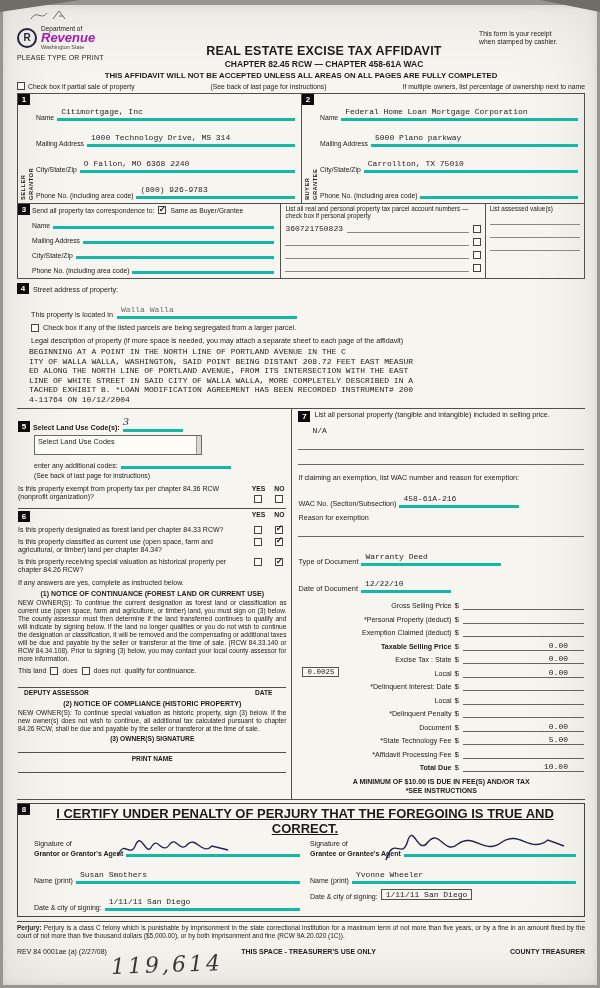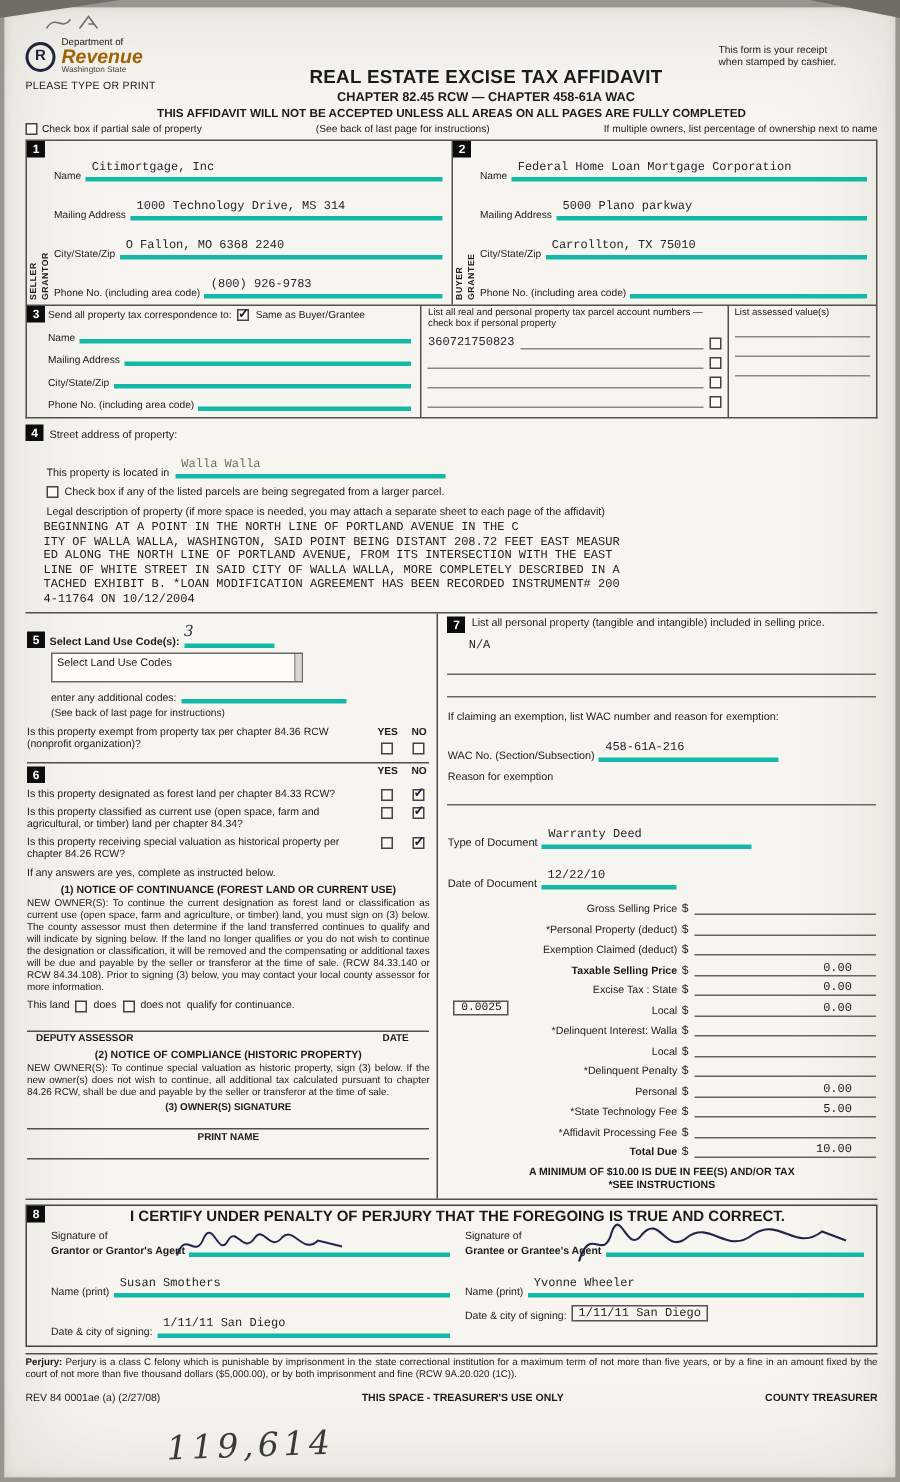--- a/index.html
+++ b/index.html
@@ -17,21 +17,21 @@
   .corner.l { left:0; width:80px; clip-path:polygon(0 0,100% 0,0 100%); }
   .corner.r { right:0; width:60px; clip-path:polygon(0 0,100% 0,100% 100%); }
 
   
   .hdr { display:flex; align-items:flex-start; }
   .logo-col { width:152px; }
   .logo { display:flex; align-items:center; gap:4px; }
   .logo-circle { width:20px; height:20px; border:2px solid #23233f; border-radius:50%;
     display:flex; align-items:center; justify-content:center; font-weight:bold; font-size:10px; color:#23233f; flex:none; }
   .logo-txt .dept { font-size:6.5px; }
-  .logo-txt .rev { font-size:13px; font-weight:bold; font-style:italic; line-height:12px; color:#a16207; }
+  .logo-txt .rev { font-size:13px; font-weight:bold; font-style:italic; line-height:12px; color:#a21caf; }
   .logo-txt .wash { font-size:5.5px; color:#444; }
   .please { font-size:7px; margin-top:4px; letter-spacing:.2px; }
   .title-col { flex:1; text-align:center; padding-top:2px; }
   .title { font-size:12.5px; font-weight:bold; letter-spacing:.2px;margin-top:17px; }
   .subtitle { font-size:8.5px; font-weight:bold; margin-top:1px; }
   .receipt { width:106px; font-size:6.8px; line-height:8px; padding-top:5px; }
   .warning { text-align:center; font-weight:bold; font-size:7.8px; margin-top:2px; }
   .subrow { display:flex; align-items:flex-end; font-size:6.8px; margin-top:2px; }
   .subrow .mid { flex:1; text-align:center; }
 
@@ -105,21 +105,21 @@
   .md { font-size:8px; width:9px; }
   .mval { flex:1; border-bottom:1px solid #66645c; text-align:right; font-family:"Liberation Mono", monospace;
     font-size:8px; padding-right:16px; min-height:10px; }
   .rate { position:absolute; left:4px; bottom:1px; border:1px solid #55534c; font-family:"Liberation Mono", monospace;
     font-size:7.5px; padding:0 4px; background:#fbfaf4; }
   .minnote { text-align:center; font-weight:bold; font-size:7px; margin-top:5px; line-height:9px; }
 
   
   .s8 { border:1.5px solid #45433d; margin-top:3px; position:relative; padding:2px 8px 5px 16px; }
   .s8badge { position:absolute; left:0; top:0; }
-  .certify { text-align:center; font-weight:bold; font-size:10px; }
+  .certify { text-align:center; font-weight:bold; font-size:13px;text-decoration:underline; }
   .halves { display:flex; gap:10px; margin-top:4px; }
   .half { width:50%; position:relative; }
   .sig-label { font-size:7px; }
   .sigart { position:absolute; pointer-events:none; }
   .datebox { border:1px solid #55534c; padding:0 4px; }
 
   
   .perjury { font-size:6.5px; line-height:8px; border-top:1px solid #52504a; margin-top:4px; padding-top:2px; text-align:justify; }
   .bottomrow { display:flex; justify-content:space-between; align-items:flex-start; font-size:7px; margin-top:8px; }
   .bottomrow .c { font-weight:bold; }
@@ -453,36 +453,36 @@
             <span class="md">$</span>
             <span class="mval">0.00</span>
           </div>
         <div class="mrow">
           <span class="rate">0.0025</span>
           <span class="mlab">Local</span>
             <span class="md">$</span>
             <span class="mval">0.00</span>
           </div>
         <div class="mrow">
-            <span class="mlab">*Delinquent Interest: Walla</span>
+            <span class="mlab">*Delinquent Interest: Date</span>
             <span class="md">$</span>
             <span class="mval"></span>
           </div>
         <div class="mrow">
             <span class="mlab">Local</span>
             <span class="md">$</span>
             <span class="mval"></span>
           </div>
         <div class="mrow">
             <span class="mlab">*Delinquent Penalty</span>
             <span class="md">$</span>
             <span class="mval"></span>
           </div>
         <div class="mrow">
-            <span class="mlab">Personal</span>
+            <span class="mlab">Document</span>
             <span class="md">$</span>
             <span class="mval">0.00</span>
           </div>
         <div class="mrow">
             <span class="mlab">*State Technology Fee</span>
             <span class="md">$</span>
             <span class="mval">5.00</span>
           </div>
         <div class="mrow">
             <span class="mlab">*Affidavit Processing Fee</span>

